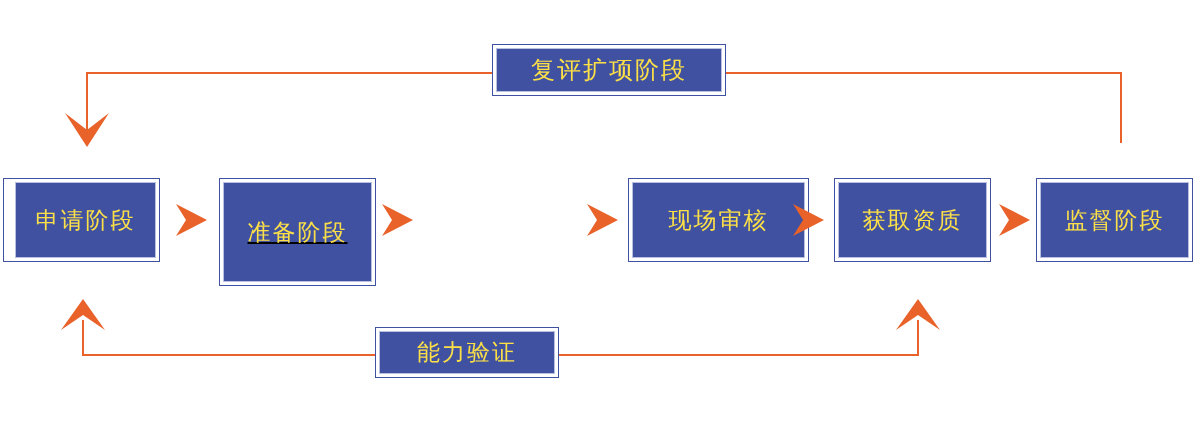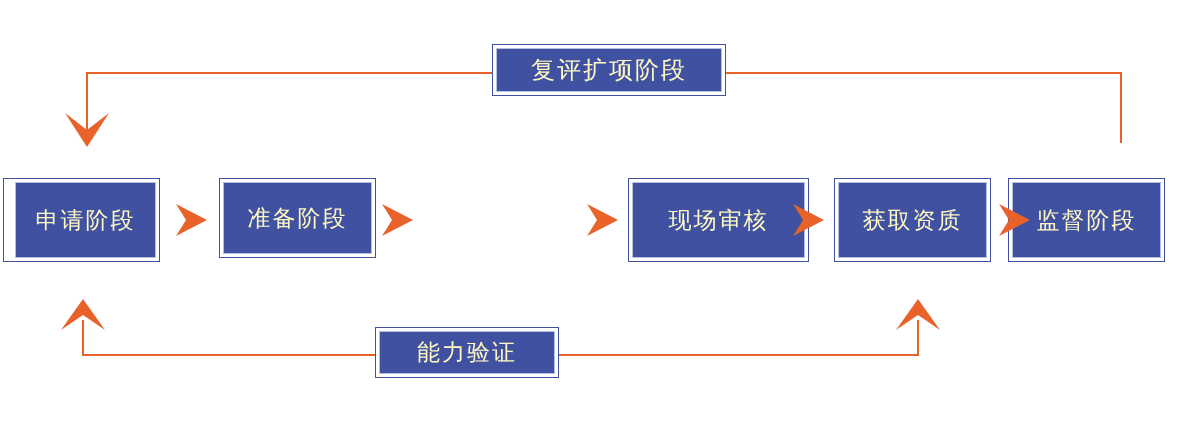--- a/index.html
+++ b/index.html
@@ -22,21 +22,21 @@
     padding:3px;
   }
   .node .fill{
     width:100%;height:100%;
     box-sizing:border-box;
     background:#3f51a0;
     border:1px solid #b7c0e0;
     display:flex;align-items:center;justify-content:center;
   }
   .node .txt{
-    color:#fef9c3;
+    color:#fde047;
     font-size:23px;
     letter-spacing:2px;
     line-height:1;
     white-space:nowrap;
     user-select:none;
   }
   .node.wide .txt{font-size:24px;}
 
   
   .chev{position:absolute;width:34px;height:36px;}
@@ -72,40 +72,40 @@
       <span class="txt">复评扩项阶段</span>
     </div>
   </div>
 
   <div class="node" style="left:3px;top:178px;width:157px;height:84px;padding-left:11px;">
     <div class="fill">
       <span class="txt">申请阶段</span>
     </div>
   </div>
 
-  <div class="node" style="left:219px;top:178px;width:157px;height:80px;">
+  <div class="node" style="left:219px;top:178px;width:157px;height:108px;text-decoration:underline;">
     <div class="fill">
       <span class="txt">准备阶段</span>
     </div>
   </div>
 
 
   <div class="node" style="left:628px;top:178px;width:181px;height:84px;">
     <div class="fill">
       <span class="txt">现场审核</span>
     </div>
   </div>
 
   <div class="node" style="left:834px;top:178px;width:157px;height:84px;">
     <div class="fill">
       <span class="txt">获取资质</span>
     </div>
   </div>
 
-  <div class="node" style="left:1008px;top:178px;width:157px;height:84px;">
+  <div class="node" style="left:1036px;top:178px;width:157px;height:84px;">
     <div class="fill">
       <span class="txt">监督阶段</span>
     </div>
   </div>
 
   <svg class="chev" style="left:174px;top:202px;" viewBox="0 0 34 36" xmlns="http://www.w3.org/2000/svg">
     <path d="M2 2 L33 18 L2 34 L12 18 Z" fill="#e8622a"></path>
   </svg>
 
   <svg class="chev" style="left:380px;top:202px;" viewBox="0 0 34 36" xmlns="http://www.w3.org/2000/svg">

